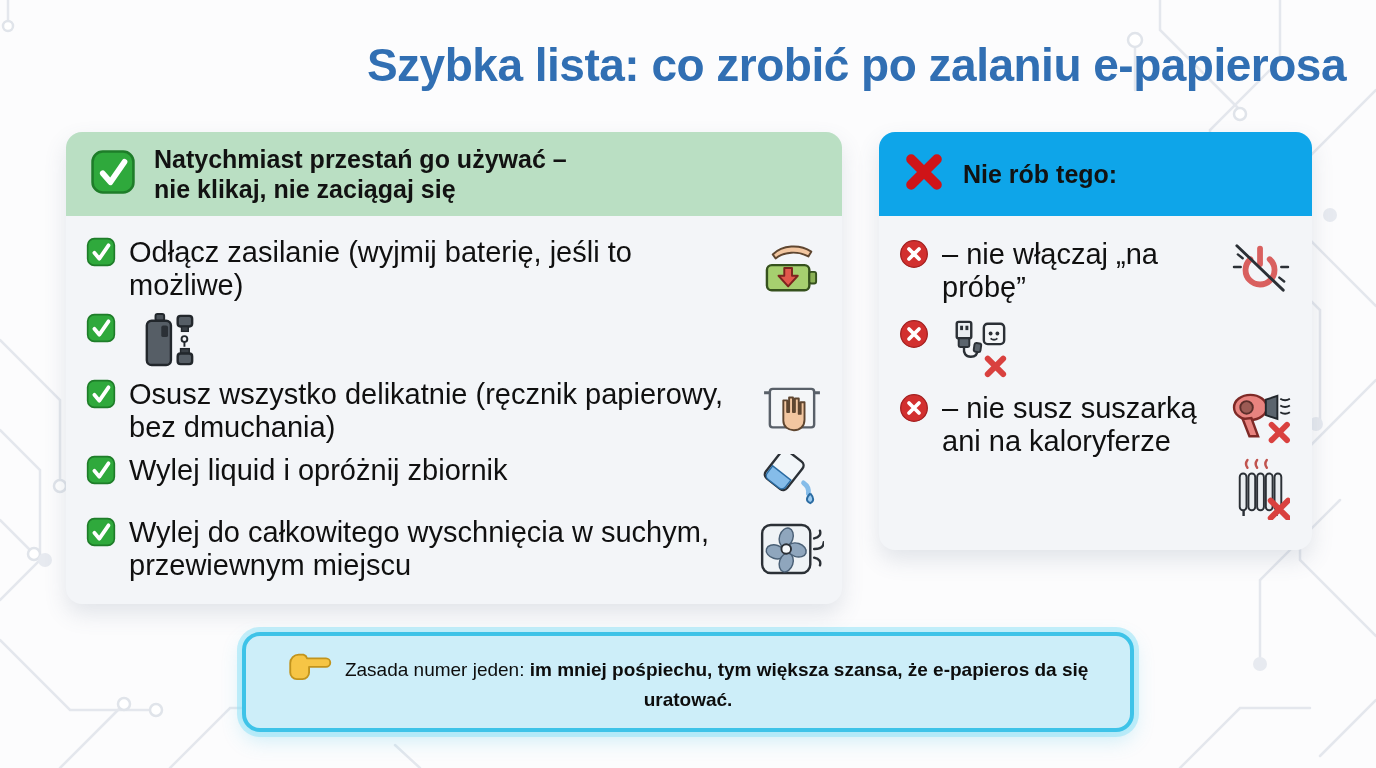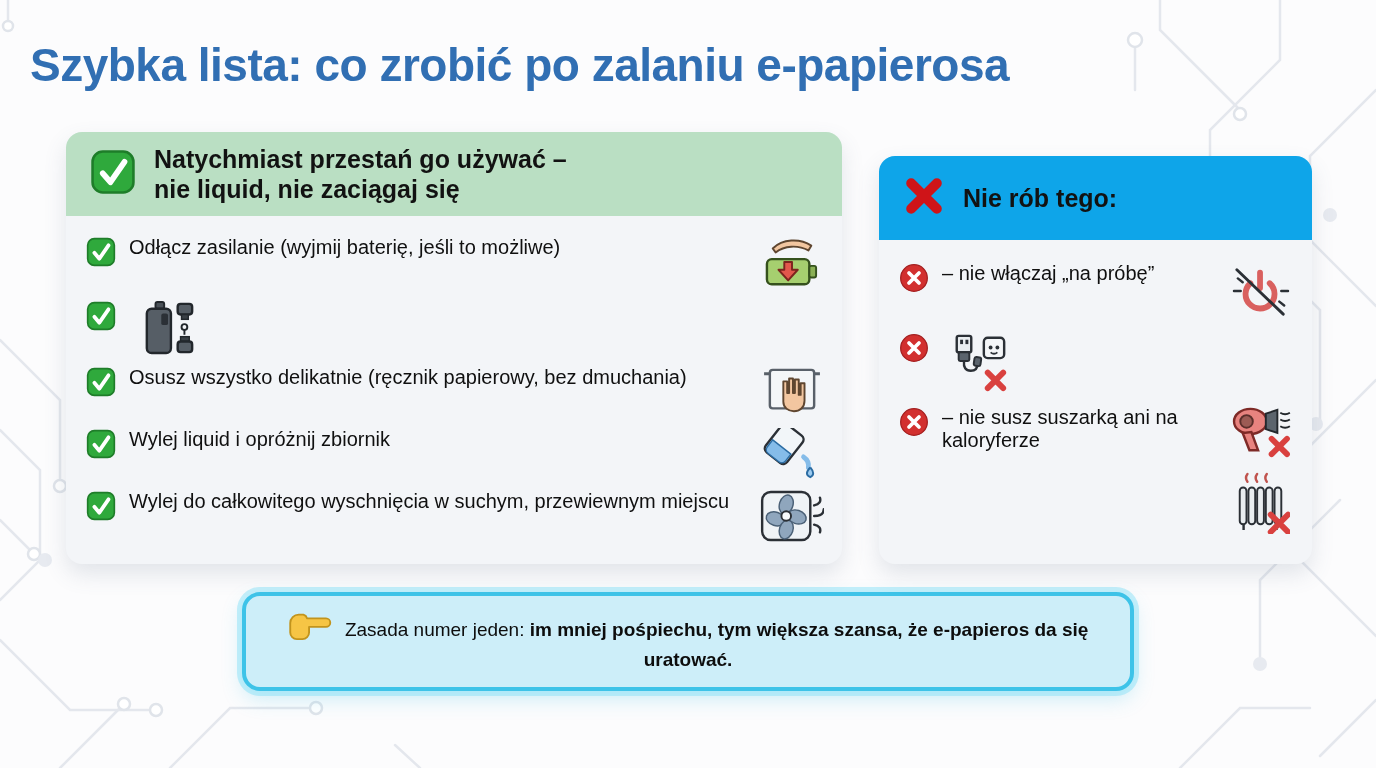--- a/index.html
+++ b/index.html
@@ -2,39 +2,39 @@
 <html><head>
 <meta charset="utf-8">
 <style>
   * { box-sizing: border-box; }
   html,body { margin:0; padding:0; }
   body { font-family:"Liberation Sans","DejaVu Sans",sans-serif; background:#fcfcfd; }
   .canvas { position:relative; width:1376px; height:768px; overflow:hidden; background:#fcfcfd; }
   .bg { position:absolute; inset:0; z-index:0; }
   .content { position:relative; z-index:1; }
 
-  .title { margin:38px 30px 0; text-align:left; font-size:46px; font-weight:bold;
+  .title { margin:38px 30px 0; text-align:right; font-size:46px; font-weight:bold;
            color:#316fb3; letter-spacing:-0.5px; }
 
-  .cols { display:flex; align-items:flex-end; margin:40px 64px 0 66px; }
+  .cols { display:flex; align-items:flex-start; margin:40px 64px 0 66px; }
   .card { border-radius:16px; background:#f3f5f8; box-shadow:0 10px 22px rgba(90,108,130,.16); }
   .card.do { width:776px; }
   .card.dont { flex:1; }
   .card-header { display:flex; align-items:center; gap:18px; border-radius:16px 16px 0 0;
                  padding:10px 24px; height:84px; }
   .do .card-header { background:#badfc3; }
   .dont .card-header { background:#0ea5e9; }
   .hdr-text { font-weight:bold; font-size:25px; line-height:1.2; color:#121212; }
   .hdr-text span { display:block; }
   .divider { width:3px; background:#2a6cab; border-radius:2px; margin:0 17px; }
 
   .card-body { padding:20px 10px 12px 20px; }
   .row { display:flex; align-items:flex-start; gap:13px; margin-bottom:10px; min-height:50px; }
   .chk { flex:0 0 30px; margin-top:1px; }
-  .txt { flex:1; margin:0; font-size:20px; line-height:1.14; color:#101010; }
+  .txt { flex:1; margin:0; font-size:29px; line-height:1.14; color:#101010; }
   .ric { flex:0 0 80px; display:flex; justify-content:center; align-self:center; }
   .dont .card-body { padding:22px 14px 12px 20px; }
   .dont .row { margin-bottom:14px; }
   .dont .ric { flex:0 0 74px; align-self:flex-start; }
   .icon-stack { display:flex; flex-direction:column; gap:10px; align-items:center; }
 
   .footer { width:892px; margin:28px auto 0; background:#cdeef9; border:4px solid #3ec3e8;
             border-radius:18px; padding:13px 30px 15px; text-align:center;
             box-shadow:0 0 0 5px rgba(140,225,247,.5), 0 8px 20px rgba(62,195,232,.25); }
   .footer-text { font-size:19px; line-height:1.3; color:#0d0d0d; }
@@ -94,21 +94,21 @@
       <section class="card do">
         <header class="card-header">
           <span>
             <svg width="46" height="46" viewBox="0 0 36 36">
               <rect x="2" y="2" width="32" height="32" rx="8" fill="#2fa93c" stroke="#1e7d29" stroke-width="2"></rect>
               <path d="M10 19 l6 7 L27 10" fill="none" stroke="#fff" stroke-width="4.5" stroke-linecap="round" stroke-linejoin="round"></path>
             </svg>
           </span>
           <div class="hdr-text">
             <span>Natychmiast przestań go używać –</span>
-            <span>nie liquid, nie zaciągaj się</span>
+            <span>nie klikaj, nie zaciągaj się</span>
           </div>
         </header>
         <div class="card-body">
 
           <div class="row">
             <span class="chk">
               <svg width="30" height="30" viewBox="0 0 36 36">
                   <rect x="2" y="2" width="32" height="32" rx="8" fill="#2fa93c" stroke="#1e7d29" stroke-width="2"></rect>
                   <path d="M10 19 l6 7 L27 10" fill="none" stroke="#fff" stroke-width="4.5" stroke-linecap="round" stroke-linejoin="round"></path>
                 </svg>

